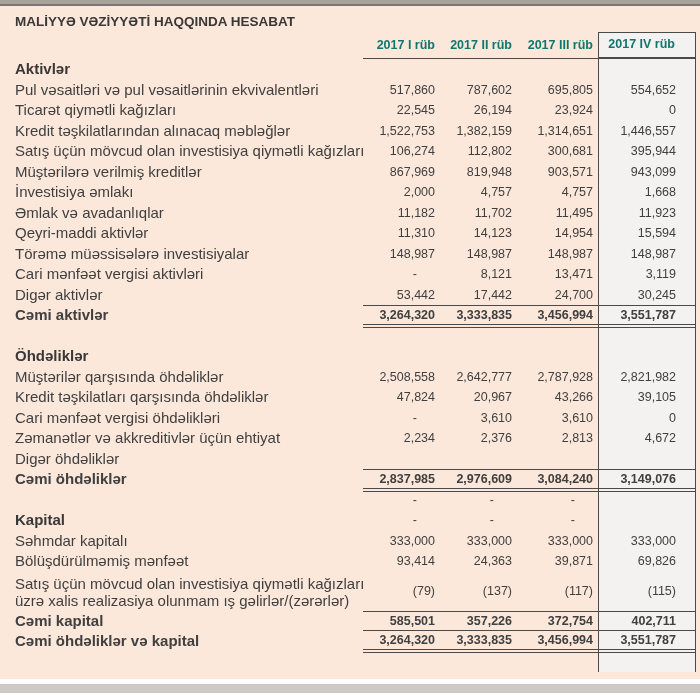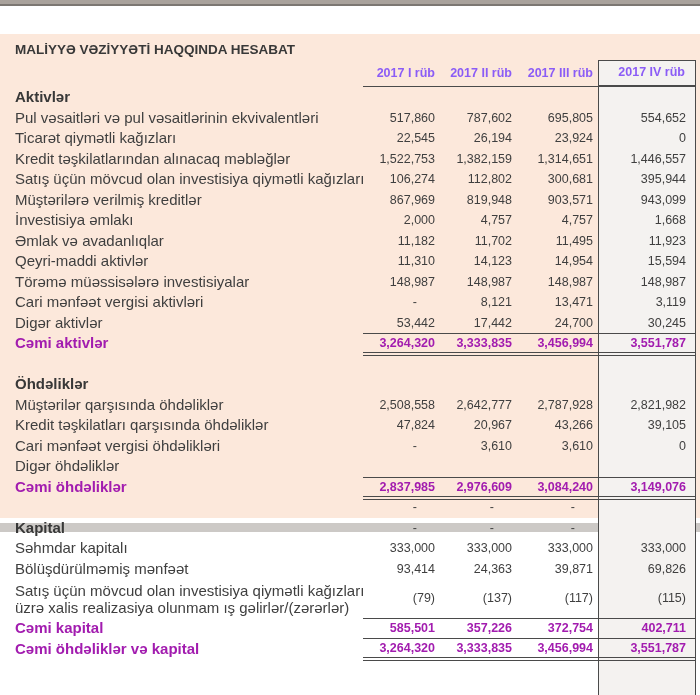--- a/index.html
+++ b/index.html
@@ -2,21 +2,21 @@
 <html><head>
 <meta charset="utf-8">
 <style>
   * { box-sizing: border-box; margin: 0; padding: 0; }
   html, body { width: 700px; height: 695px; }
   body { font-family: "Liberation Sans", "DejaVu Sans", sans-serif; background: #ffffff; }
 
   .screen { width: 700px; height: 695px; background: #ffffff; overflow: hidden; }
 
   .top-bar { height: 6px; background: #a9a29c; border-bottom: 2px solid #7c7772; }
-  .sheet { height: 484px; background: #fce8db; color: #3f3f3f; margin-top: 28px; }
+  .sheet { height: 673px; background: #fce8db; color: #3f3f3f; }
   .gap { height: 5px; background: #ffffff; }
   .bottom-bar { height: 9px; background: #ccc9c6; }
 
   .title {
     padding: 8px 0 0 15px;
     font-weight: bold;
     font-size: 13.5px;
     color: #383838;
     height: 24px;
     white-space: nowrap;
@@ -48,39 +48,39 @@
     white-space: nowrap;
   }
   .values {
     display: grid;
     grid-template-columns: 72px 77px 81px 1fr;
     margin-right: 4px;
     font-size: 12.5px;
     line-height: 20.5px;
   }
   .v { text-align: right; white-space: nowrap; }
-  .c4 { padding-right: 10px; }
+  .c4 { padding-right: 20px; }
   .v.dash { padding-right: 18px; }
 
   .row.header { height: 27px; }
   .row.header .values {
     font-weight: bold;
     line-height: 26px;
     border-bottom: 1.5px solid #4a4a4a;
-    color: #8b5cf6;
+    color: #0f766e;
   }
   .row.header .c4 {
     margin-left: 5px;
     border: 1.5px solid #4a4a4a;
     background: #f4f2f0;
     line-height: 23px;
   }
 
   .section .label { font-weight: bold; color: #383838; }
-  .total .label, .total .values { font-weight: bold; color: #a21caf; }
+  .total .label, .total .values { font-weight: bold; color: #404040; }
 
   .t1b2 .values { border-top: 1.5px solid #4a4a4a; border-bottom: 4px double #4a4a4a; line-height: 17px; padding-top: 1px; }
   .t1b1 .values { border-top: 1.5px solid #4a4a4a; border-bottom: 1.5px solid #4a4a4a; line-height: 18px; }
   .b2 .values   { border-bottom: 4px double #4a4a4a; line-height: 17px; padding-top: 1px; }
 
   .twoline { height: 39px; }
   .twoline .label { line-height: 17px; padding-top: 3px; }
   .twoline .values { line-height: 39px; }
 </style>
 </head>
@@ -262,20 +262,29 @@
           <div class="row data">
             <div class="cell label">Cari mənfəət vergisi öhdəlikləri</div>
             <div class="values">
               <div class="cell v c1 dash">-</div>
               <div class="cell v c2">3,610</div>
               <div class="cell v c3">3,610</div>
               <div class="cell v c4">0</div>
             </div>
           </div>
           <div class="row data">
+            <div class="cell label">Zəmanətlər və akkreditivlər üçün ehtiyat</div>
+            <div class="values">
+              <div class="cell v c1">2,234</div>
+              <div class="cell v c2">2,376</div>
+              <div class="cell v c3">2,813</div>
+              <div class="cell v c4">4,672</div>
+            </div>
+          </div>
+          <div class="row data">
             <div class="cell label">Digər öhdəliklər</div>
           </div>
           <div class="row total t1b2">
             <div class="cell label">Cəmi öhdəliklər</div>
             <div class="values">
               <div class="cell v c1">2,837,985</div>
               <div class="cell v c2">2,976,609</div>
               <div class="cell v c3">3,084,240</div>
               <div class="cell v c4">3,149,076</div>
             </div>

